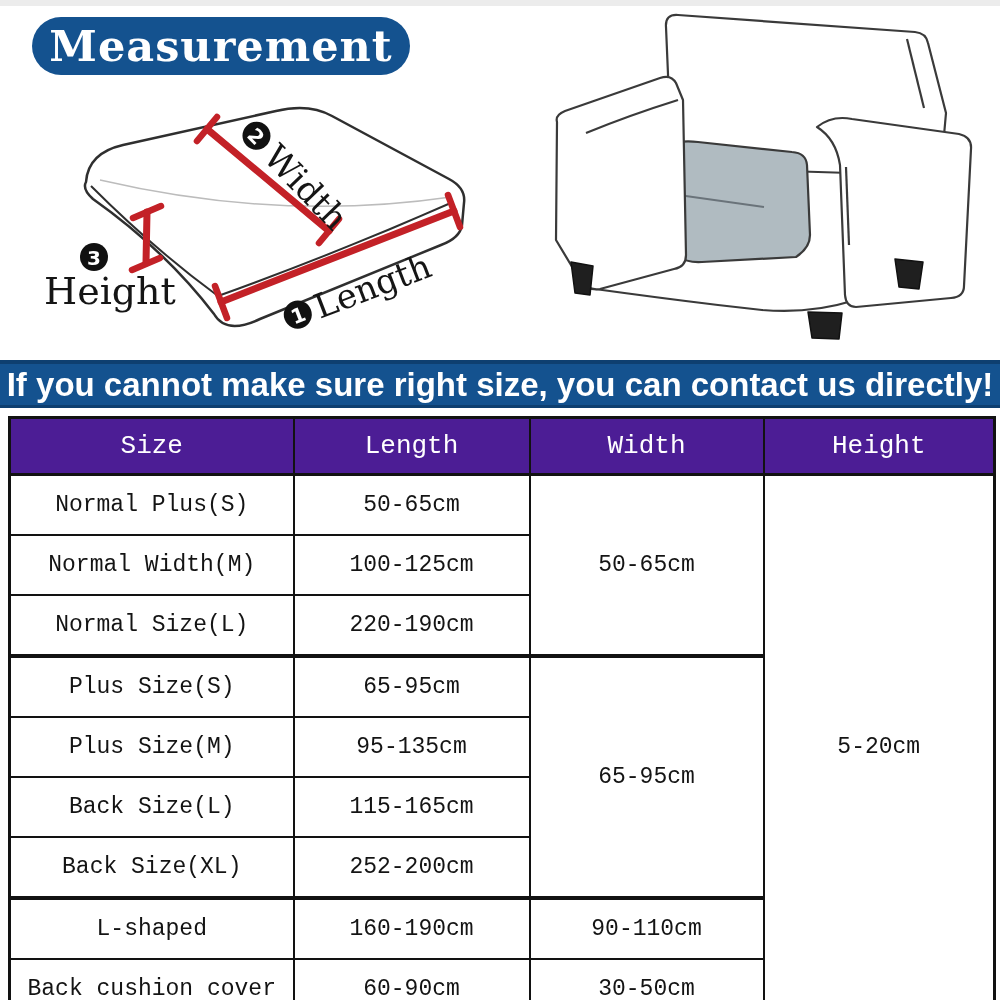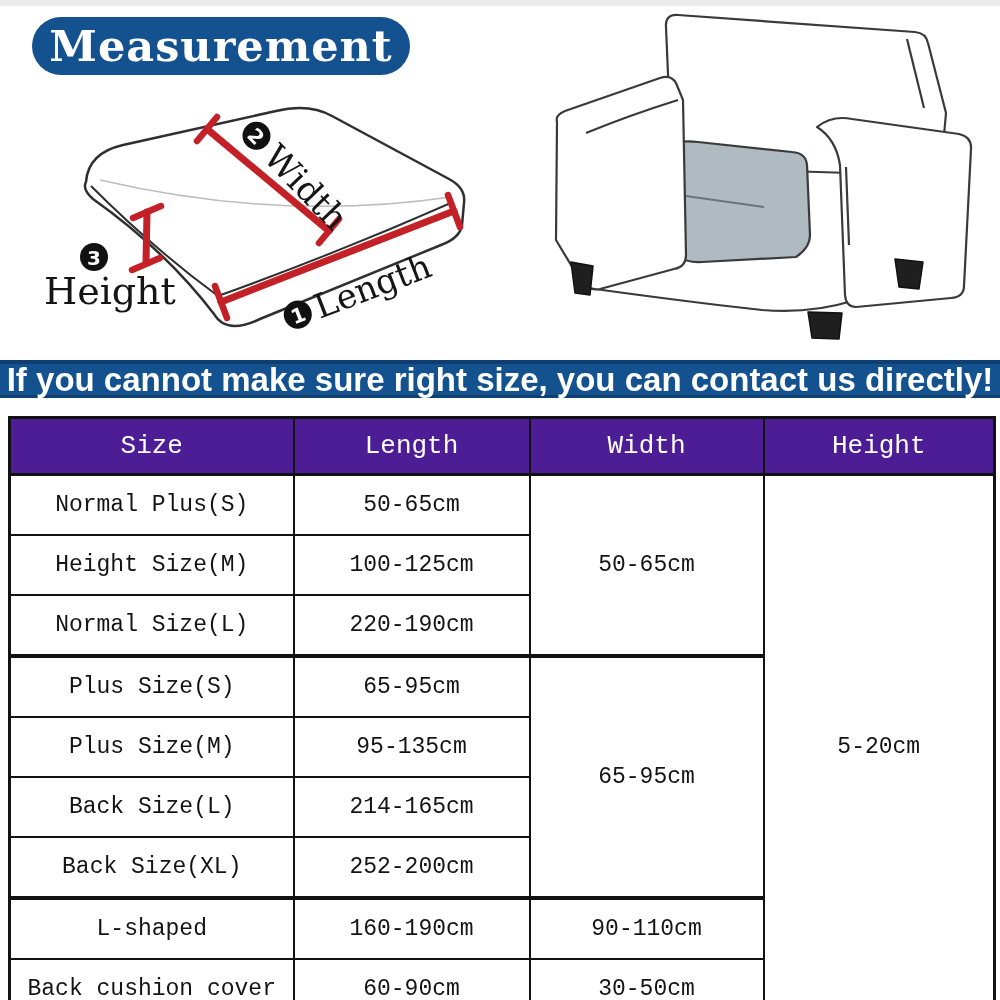--- a/index.html
+++ b/index.html
@@ -10,21 +10,21 @@
   
   .title-badge{position:absolute;left:32px;top:17px;width:378px;height:58px;
     background:#14528f;border-radius:29px;display:flex;align-items:center;justify-content:center;
     color:#ffffff;font-family:"DejaVu Serif",serif;font-weight:bold;font-size:43px;letter-spacing:1px;}
 
   
   .cushion-svg{position:absolute;left:30px;top:90px;}
   .chair-svg{position:absolute;left:540px;top:5px;}
 
   
-  .banner{position:absolute;left:0;top:360px;width:1000px;height:38px;background:#14528f;
+  .banner{position:absolute;left:0;top:360px;width:1000px;height:48px;background:#14528f;
     border-top:4px solid #0e3f70;border-bottom:3px solid #0e3f70;box-sizing:border-box;
     display:flex;align-items:center;justify-content:center;}
   .banner span{color:#ffffff;font-weight:bold;font-size:33px;letter-spacing:0px;white-space:nowrap;}
 
   
   table.size-table{position:absolute;left:8px;top:416px;width:985px;border-collapse:collapse;
     table-layout:fixed;border:3px solid #121212;}
   .size-table th,.size-table td{border:2px solid #121212;text-align:center;vertical-align:middle;
     font-family:"Liberation Mono",monospace;overflow:hidden;}
   .size-table thead th{background:#4c1d95;color:#ffffff;font-size:26px;font-weight:normal;
@@ -126,39 +126,39 @@
       </tr>
     </thead>
     <tbody>
       <tr>
         <td>Normal Plus(S)</td>
         <td>50-65cm</td>
         <td rowspan="3">50-65cm</td>
         <td rowspan="9">5-20cm</td>
       </tr>
       <tr>
-        <td>Height Size(M)</td>
+        <td>Normal Width(M)</td>
         <td>100-125cm</td>
       </tr>
       <tr>
         <td>Normal Size(L)</td>
         <td>220-190cm</td>
       </tr>
       <tr class="group-sep">
         <td>Plus Size(S)</td>
         <td>65-95cm</td>
         <td rowspan="4">65-95cm</td>
       </tr>
       <tr>
         <td>Plus Size(M)</td>
         <td>95-135cm</td>
       </tr>
       <tr>
         <td>Back Size(L)</td>
-        <td>214-165cm</td>
+        <td>115-165cm</td>
       </tr>
       <tr>
         <td>Back Size(XL)</td>
         <td>252-200cm</td>
       </tr>
       <tr class="group-sep">
         <td>L-shaped</td>
         <td>160-190cm</td>
         <td>90-110cm</td>
       </tr>

